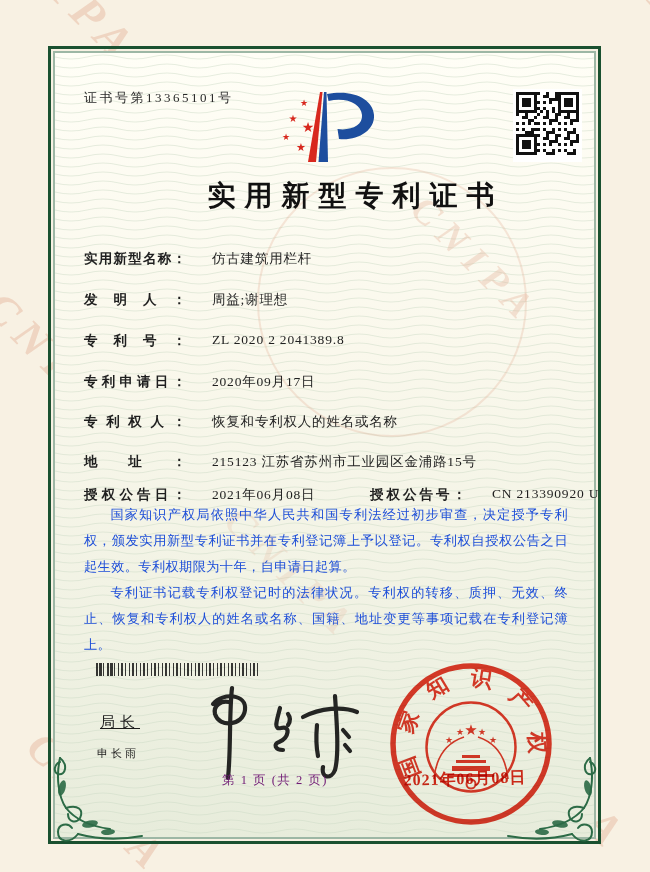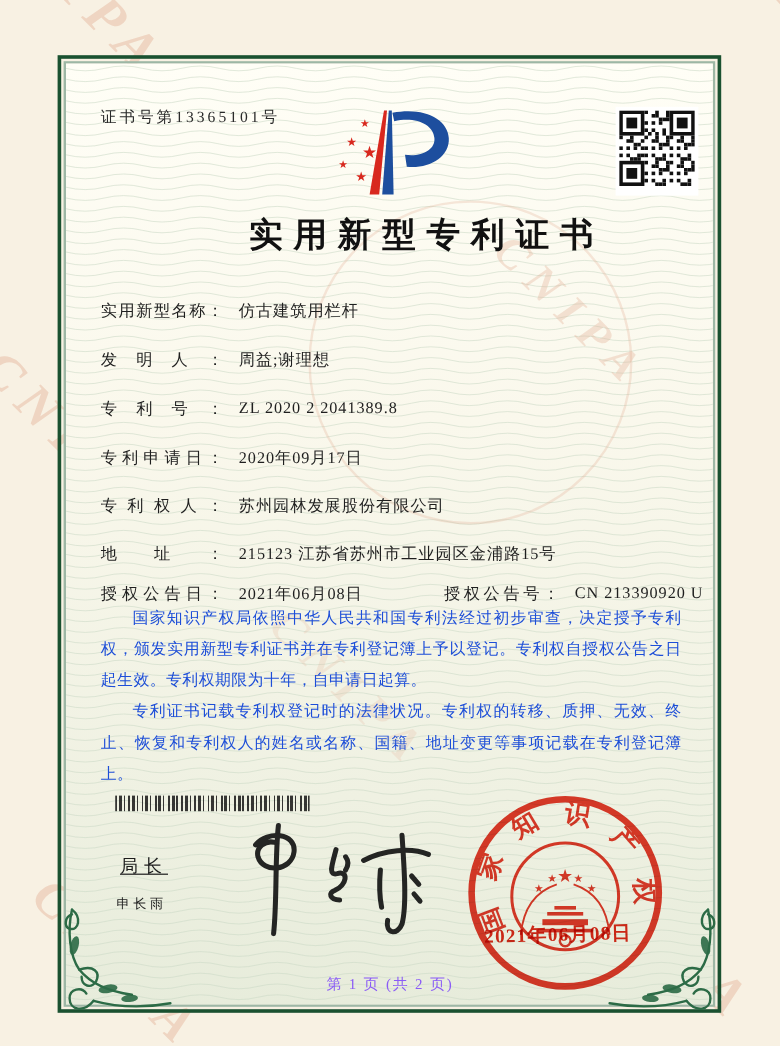--- a/index.html
+++ b/index.html
@@ -21,22 +21,22 @@
   
   .content { position:absolute; inset:0; }
   .cert-no { position:absolute; left:84px; top:89px; font-size:13px; letter-spacing:2.5px; color:#2a2a2a; }
   .logo { position:absolute; left:281px; top:85px; }
   .qr { position:absolute; left:513px; top:89px; background:#fff; padding:3px; }
   .title { position:absolute; left:53px; top:177px; width:596px; text-align:center;
            font-size:28px; font-weight:700; letter-spacing:9px; text-indent:9px; color:#111; }
 
   .field-row { position:absolute; left:84px; width:520px; font-size:13.5px; color:#1f1f1f; }
   .flabel { display:inline-block; width:102px; text-align:justify; text-align-last:justify;
-            -moz-text-align-last:justify; vertical-align:top; }
-  .fvalue { margin-left:13px; letter-spacing:.8px; }
+            -moz-text-align-last:justify; vertical-align:top;font-weight:bold; }
+  .fvalue { margin-left:26px; letter-spacing:.8px; }
   .pair2 { position:absolute; left:286px; top:0; white-space:nowrap; }
   .pair2 .flabel { width:96px; }
 
   .body-text { position:absolute; left:84px; top:502px; width:484px; font-size:13.2px;
                line-height:26px; color:#1d4ed8; letter-spacing:.4px; text-align:justify; }
   .body-text p { text-indent:2em; }
 
   .barcode { position:absolute; left:96px; top:663px; width:162px; height:13px; opacity:.85;
              background:repeating-linear-gradient(90deg,#151515 0 1.5px,transparent 1.5px 3px,
                #151515 3px 5.5px,transparent 5.5px 7px,#151515 7px 8px,transparent 8px 11px); }
@@ -47,22 +47,22 @@
 
   .seal { position:absolute; left:386px; top:659px; mix-blend-mode:multiply; opacity:.95; }
   .seal-date { position:absolute; left:390px; top:769px; width:150px; text-align:center;
                color:#dd2b1a; font-weight:700; font-size:16px; letter-spacing:1px;
                mix-blend-mode:multiply; transform:rotate(-1.5deg); }
 
   .corner { position:absolute; }
   .corner.bl { left:50px; top:756px; }
   .corner.br { left:505px; top:756px; transform:scaleX(-1); }
 
-  .footer-page { position:absolute; left:53px; top:812px; width:544px; text-align:center;
-                 font-size:12.5px; letter-spacing:1.5px; color:#8b5cf6; }
+  .footer-page { position:absolute; left:53px; top:772px; width:444px; text-align:center;
+                 font-size:12.5px; letter-spacing:1.5px; color:#701a75; }
 </style>
 </head>
 <body>
 
 <div class="canvas">
 
   <span class="wm" style="left:-28px;top:-36px;font-size:46px;">CNIPA</span>
   <span class="wm" style="left:575px;top:-26px;font-size:42px;transform:rotate(48deg);">CNIPA</span>
   <span class="wm" style="left:-34px;top:338px;font-size:44px;">CNIPA</span>
   <span class="wm" style="left:8px;top:778px;font-size:44px;">CNIPA</span>
@@ -312,21 +312,21 @@
     <div class="field-row" style="top:291px">
       <span class="flabel">发明人：</span><span class="fvalue">周益;谢理想</span>
     </div>
     <div class="field-row" style="top:332px">
       <span class="flabel">专利号：</span><span class="fvalue">ZL 2020 2 2041389.8</span>
     </div>
     <div class="field-row" style="top:373px">
       <span class="flabel">专利申请日：</span><span class="fvalue">2020年09月17日</span>
     </div>
     <div class="field-row" style="top:413px">
-      <span class="flabel">专利权人：</span><span class="fvalue">苏州园林发展股份有限公司</span>
+      <span class="flabel">专利权人：</span><span class="fvalue">恢复和专利权人的姓名或名称</span>
     </div>
     <div class="field-row" style="top:453px">
       <span class="flabel">地址：</span><span class="fvalue">215123 江苏省苏州市工业园区金浦路15号</span>
     </div>
     <div class="field-row" style="top:486px">
       <span class="flabel">授权公告日：</span><span class="fvalue">2021年06月08日</span>
       <span class="pair2">
         <span class="flabel">授权公告号：</span><span class="fvalue">CN 213390920 U</span>
       </span>
     </div>

